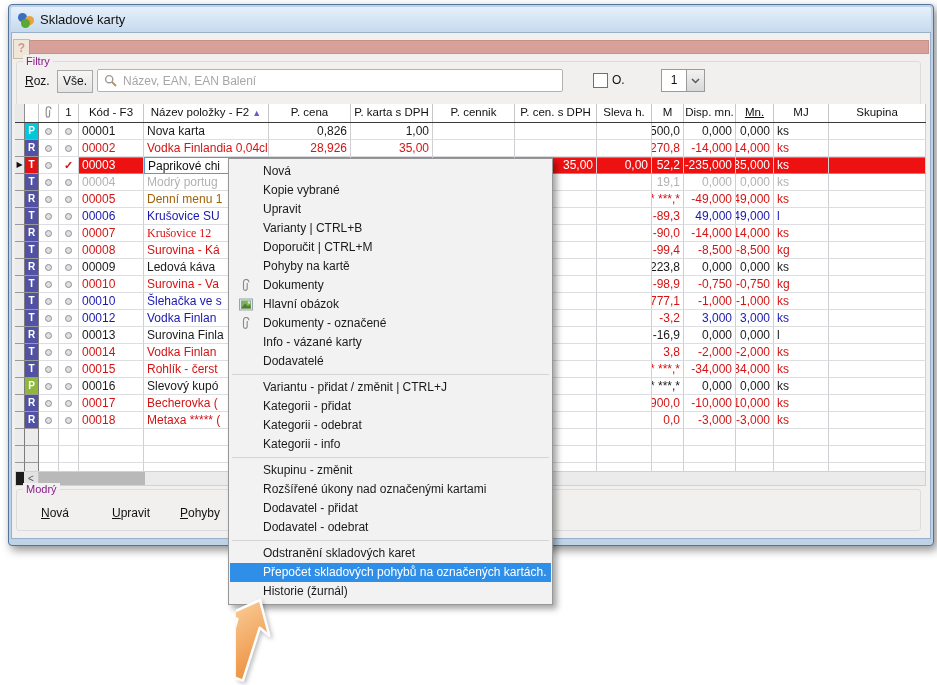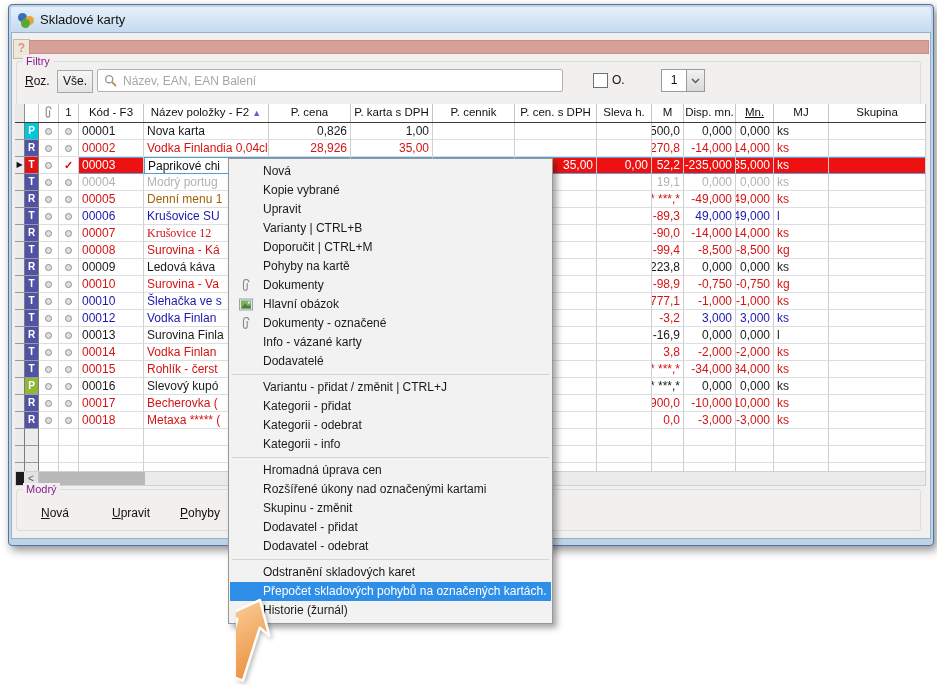--- a/index.html
+++ b/index.html
@@ -629,23 +629,22 @@
         <path d="M8.6 3.4 A2.9 2.9 0 0 0 2.8 3.4 L2.8 10.2 A2 2 0 0 0 6.8 10.2 L6.8 4.4" fill="none" stroke="#8a8a8a" stroke-width="1.2"></path>
       </svg><span>Dokumenty - označené</span></div>
     <div class="mitem"><span>Info - vázané karty</span></div>
     <div class="mitem"><span>Dodavatelé</span></div>
     <div class="msep"></div>
     <div class="mitem"><span>Variantu - přidat / změnit | CTRL+J</span></div>
     <div class="mitem"><span>Kategorii - přidat</span></div>
     <div class="mitem"><span>Kategorii - odebrat</span></div>
     <div class="mitem"><span>Kategorii - info</span></div>
     <div class="msep"></div>
-    <div class="mitem"><span>Hromadná úprava cen</span></div>
+    <div class="mitem"><span>Skupinu - změnit</span></div>
     <div class="mitem"><span>Rozšířené úkony nad označenými kartami</span></div>
-    <div class="mitem"><span>Skupinu - změnit</span></div>
     <div class="mitem"><span>Dodavatel - přidat</span></div>
     <div class="mitem"><span>Dodavatel - odebrat</span></div>
     <div class="msep"></div>
     <div class="mitem"><span>Odstranění skladových karet</span></div>
     <div class="mitem hl"><span>Přepočet skladových pohybů na označených kartách.</span></div>
     <div class="mitem"><span>Historie (žurnál)</span></div>
   </div>
 
 <svg class="abs" id="pointer" width="112" height="88" viewBox="0 0 112 88">
   <defs>

